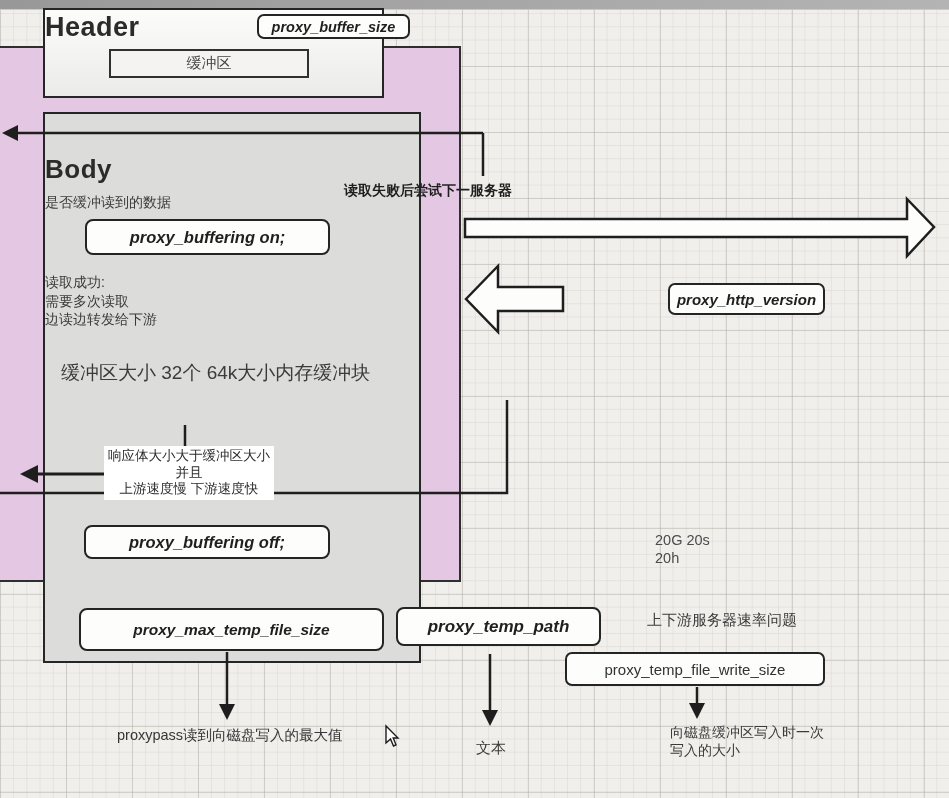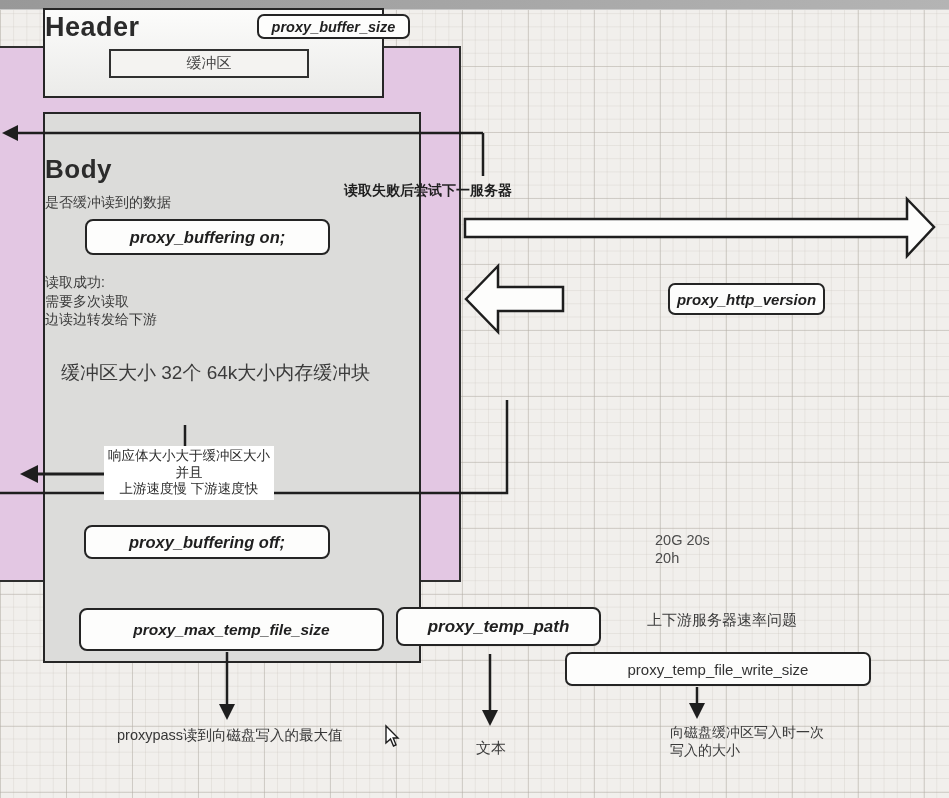--- a/index.html
+++ b/index.html
@@ -59,21 +59,21 @@
     <div class="note center" style="left:0;right:0;top:159px;font-size:14px;line-height:18.5px;">读取成功:
 需要多次读取
 边读边转发给下游</div>
     <div class="note center" style="left:16px;right:0;top:246px;font-size:19px;">缓冲区大小 32个 64k大小内存缓冲块</div>
     <div class="rbox" style="left:39px;top:411px;width:246px;height:34px;font-size:16.5px;text-align:center;">proxy_buffering off;</div>
     <div class="rbox" style="left:34px;top:494px;width:305px;height:43px;font-size:15.5px;">proxy_max_temp_file_size</div>
   </div>
 
   <div class="rbox" style="left:668px;top:283px;width:157px;height:32px;font-size:15px;border-radius:7px;">proxy_http_version</div>
   <div class="rbox" style="left:368px;top:607px;width:205px;height:39px;font-size:17px;margin-left:28px;">proxy_temp_path</div>
-  <div class="rbox" style="left:565px;top:652px;width:306px;height:34px;font-size:15px;font-style:normal;font-weight:normal;color:#333;border-radius:7px;">proxy_temp_file_write_size</div>
+  <div class="rbox" style="left:565px;top:652px;width:260px;height:34px;font-size:15px;font-style:normal;font-weight:normal;color:#333;border-radius:7px;">proxy_temp_file_write_size</div>
 
   <svg class="overlay" width="949" height="798" viewBox="0 0 949 798">
 
     <g>
       <path d="M16 133 H483" stroke="#1e1e1e" stroke-width="2.5" fill="none"></path>
       <polygon points="2,133 18,125 18,141" fill="#1e1e1e"></polygon>
       <path d="M483 133 V176" stroke="#1e1e1e" stroke-width="2.5" fill="none"></path>
     </g>
 
     <g>

